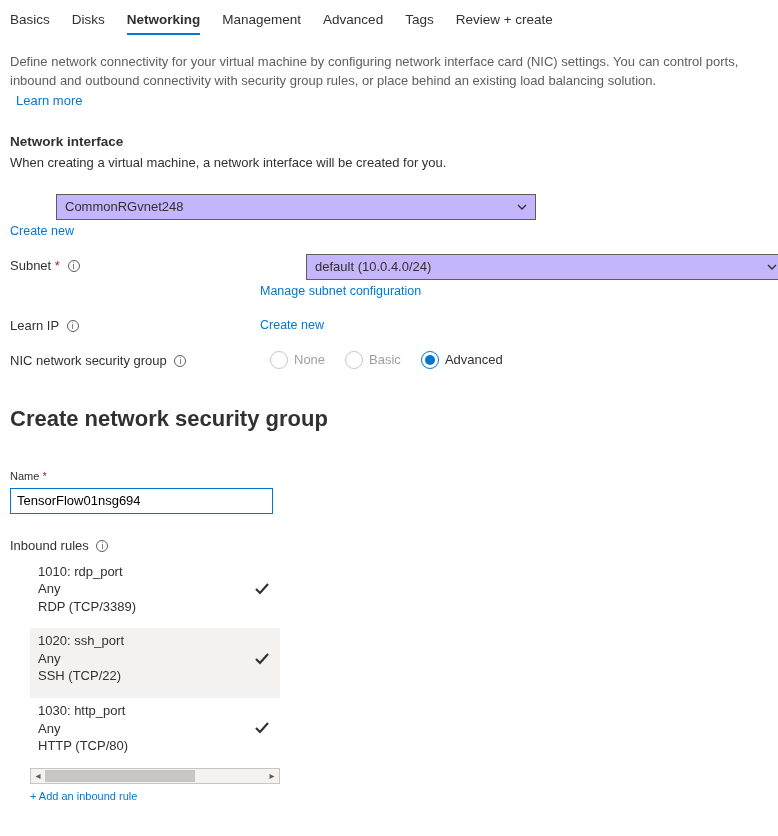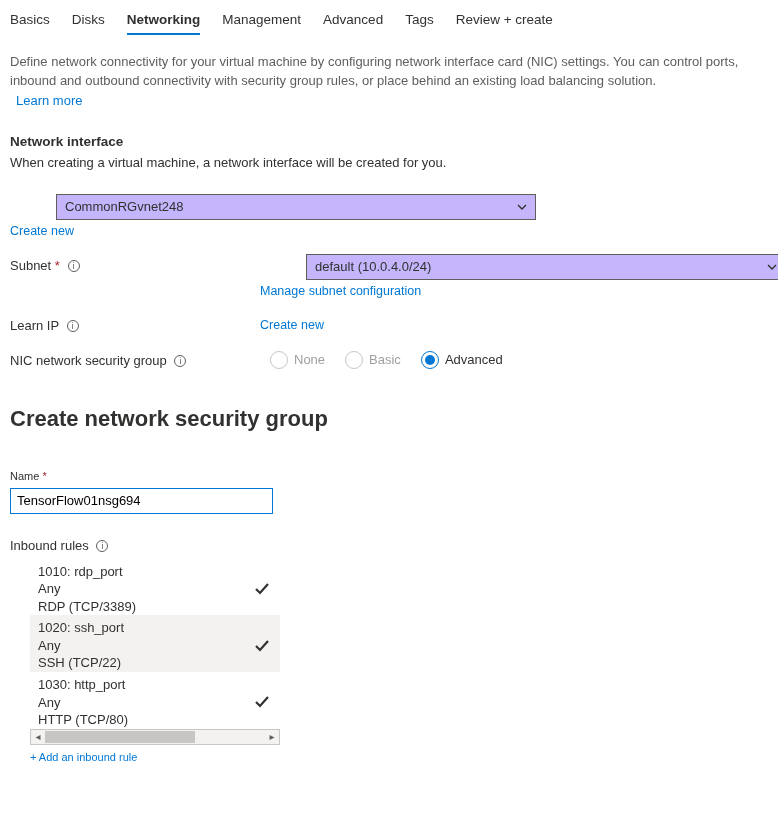--- a/index.html
+++ b/index.html
@@ -161,21 +161,21 @@
     margin-bottom: 6px;
   }
   .rules-list {
     width: 250px;
     margin-left: 20px;
   }
   .rule-item {
     display: flex;
     align-items: center;
     justify-content: space-between;
-    padding: 4px 10px 0 8px;
+    padding: 4px 10px 13px 8px;
     font-size: 13px;
     line-height: 1.35;
     cursor: pointer;
   }
   .rule-item.sel { background: #f3f2f1; }
   .check { width: 16px; height: 16px; }
   .check svg { display:block; stroke:#323130; stroke-width:2.2; fill:none; }
   .hscroll {
     width: 250px;
     height: 16px;

